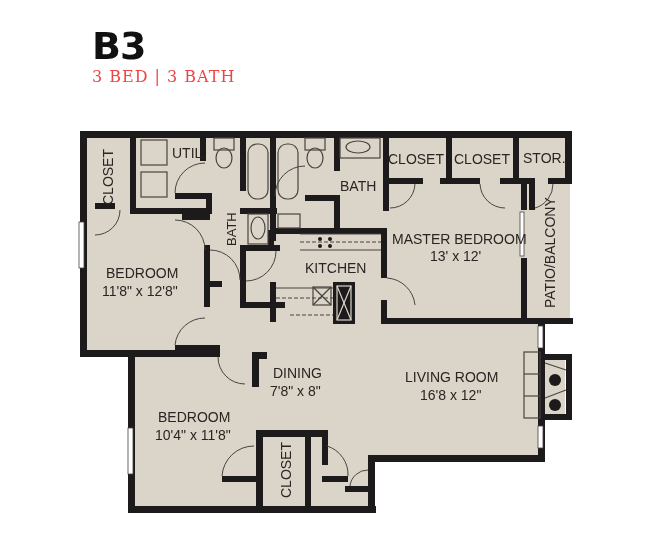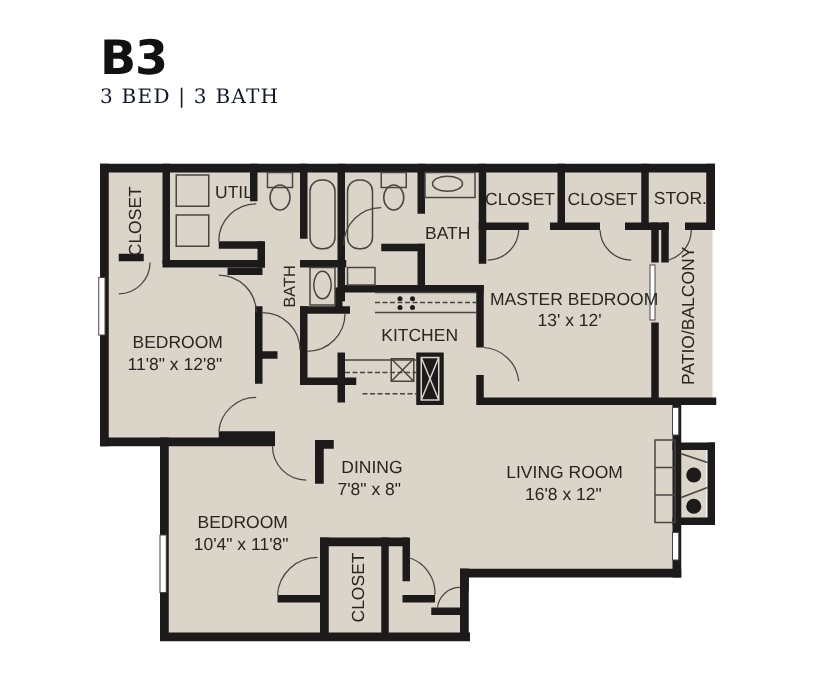--- a/index.html
+++ b/index.html
@@ -1,19 +1,19 @@
 <!DOCTYPE html>
 <html><head>
 <meta charset="utf-8">
 <style>
   html,body{margin:0;padding:0;background:#ffffff;}
   body{width:650px;height:542px;position:relative;overflow:hidden;font-family:"Liberation Sans",sans-serif;}
-  .header{position:absolute;left:80px;top:26px;}
+  .header{position:absolute;left:92px;top:26px;}
   .plan-name{font-family:"DejaVu Sans",sans-serif;font-weight:bold;font-size:38px;line-height:40px;color:#111;letter-spacing:-1px;}
-  .plan-sub{font-family:"DejaVu Serif",serif;font-size:16px;line-height:22px;color:#0f172a;letter-spacing:1px;}
+  .plan-sub{font-family:"DejaVu Serif",serif;font-size:16px;line-height:22px;color:#ef4444;letter-spacing:1px;}
   svg{position:absolute;left:0;top:0;}
   .lbl{font-family:"Liberation Sans",sans-serif;fill:#2a2522;font-size:14px;}
   .lbl-sm{font-family:"Liberation Sans",sans-serif;fill:#2a2522;font-size:13px;}
 </style>
 </head>
 <body>
 
 <div class="header">
   <div class="plan-name">B3</div>
   <div class="plan-sub">3 BED | 3 BATH</div>

